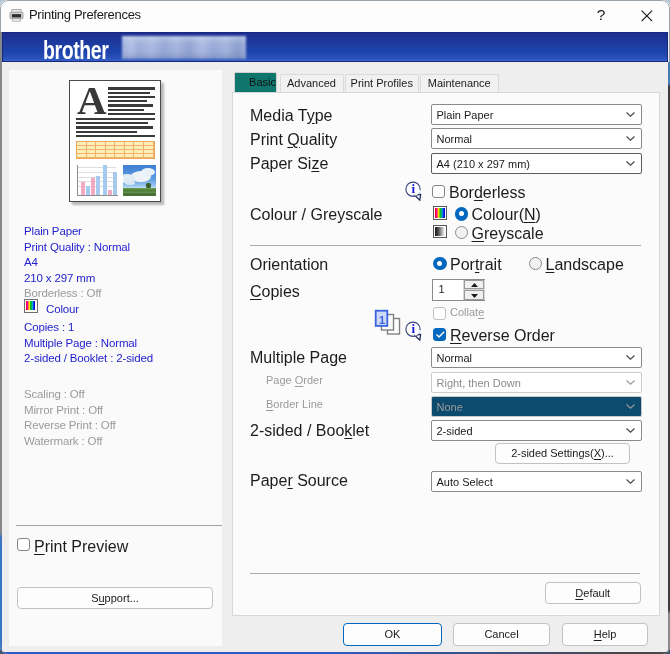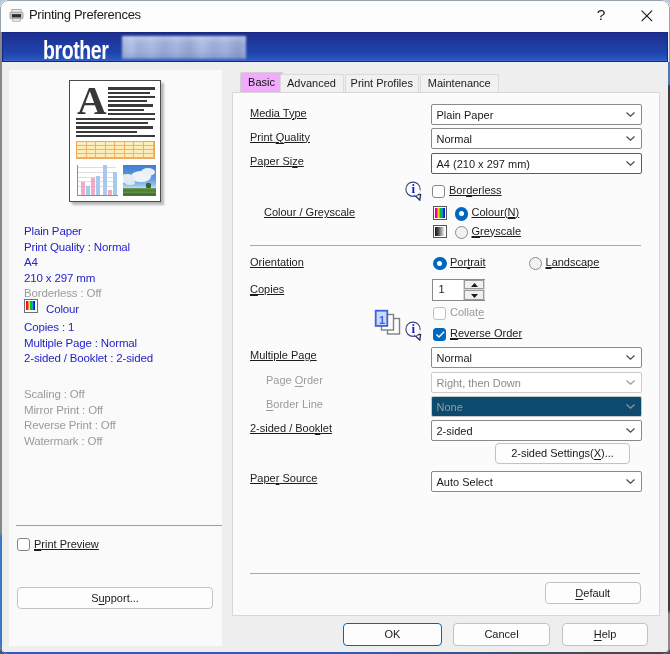--- a/index.html
+++ b/index.html
@@ -24,27 +24,27 @@
 
 #leftpanel { position:absolute; left:2px; top:70px; width:220px; height:576px; background:#fafafa; }
 .iline { position:absolute; left:22px; font-size:11.5px; color:#2323cd; white-space:nowrap; letter-spacing:-0.15px; }
 .gline { position:absolute; left:22px; font-size:11.5px; color:#9b9b9b; white-space:nowrap; letter-spacing:-0.15px; }
 
 #page { position:absolute; left:67px; top:10px; width:92px; height:122px; background:#ffffff;
   border:1px solid #4a4a4a; box-shadow:3px 3px 2px rgba(130,130,130,0.55); }
 
 .tab { position:absolute; top:74px; height:18px; background:#f1f1f1; border:1px solid #dadada;
   border-bottom:none; border-radius:2px 2px 0 0; font-size:11px; color:#1b1b1b; text-align:center; line-height:17px; }
-#tabactive { position:absolute; left:240px; top:71.5px; width:43px; height:22px; background:#f0abfc;
+#tabactive { position:absolute; left:234px; top:71.5px; width:43px; height:22px; background:#0f766e;
   border:1px solid #d0d0d0; border-bottom:none; border-radius:2px 2px 0 0; font-size:11px; color:#111;
-  text-align:center; line-height:19px; }
+  text-align:right; line-height:19px; }
 #panel { position:absolute; left:231.5px; top:91.5px; width:428px; height:524.5px; background:#fbfbfb;
   border:1px solid #d8d8d8; }
 
-.lbl { position:absolute; font-size:11px; color:#1c1c1c; white-space:nowrap; margin-top:-1.5px;text-decoration:underline; }
+.lbl { position:absolute; font-size:16px; color:#1c1c1c; white-space:nowrap; margin-top:-1.5px; }
 .glbl { position:absolute; font-size:11px; color:#9b9b9b; white-space:nowrap; margin-top:-1.5px; }
 .dd { position:absolute; left:430.5px; width:211px; height:21px; background:#ffffff;
   border:1px solid #8a8a8a; border-radius:2px; font-size:11px; color:#1a1a1a; line-height:21.5px;
   padding-left:5px; white-space:nowrap; }
 .chev { position:absolute; right:6px; top:7px; width:9px; height:5px; }
 .btn { position:absolute; background:#fdfdfd; border:1px solid #c2c2c2; border-radius:4px;
   font-size:11px; color:#1a1a1a; text-align:center; }
 .cb { position:absolute; width:13px; height:13px; background:#fff; border:1px solid #868686; border-radius:3px; }
 .radio { position:absolute; width:13.5px; height:13.5px; border-radius:50%; }
 u { text-decoration:underline; text-underline-offset:2px; }
@@ -169,21 +169,21 @@
   <div class="dd" style="top:128.3px">Normal<svg class="chev" viewBox="0 0 9 5">
         <path d="M0.5,0.5 L4.5,4.2 L8.5,0.5" fill="none" stroke="#444" stroke-width="1.1"></path>
       </svg></div>
   <div class="lbl" style="left:250px;top:156.6px">Paper Si<u>z</u>e</div>
   <div class="dd" style="top:152.6px;border-color:#5c5c5c">A4 (210 x 297 mm)<svg class="chev" viewBox="0 0 9 5">
         <path d="M0.5,0.5 L4.5,4.2 L8.5,0.5" fill="none" stroke="#444" stroke-width="1.1"></path>
       </svg></div>
 
   <div class="cb" style="left:432px;top:184.5px"></div>
   <div class="lbl" style="left:449px;top:185px">Bor<u>d</u>erless</div>
-  <div class="lbl" style="left:264px;top:207.5px">Colour / Greyscale</div>
+  <div class="lbl" style="left:250px;top:207.5px">Colour / Greyscale</div>
 
   <div class="abs" style="left:433px;top:206px;width:13.5px;height:13.5px;border:1.5px solid #555;background:#fff;padding:1px">
     <div style="width:100%;height:100%;background:linear-gradient(90deg,#e80000 0%,#ff00c0 18%,#ffb000 30%,#ffe800 38%,#00c818 50%,#00a860 62%,#00b4c8 72%,#1428e8 85%,#0000d0 100%)"></div>
   </div>
   <div class="radio" style="left:454.5px;top:207px;background:#0067bf">
     <div class="abs" style="left:4.25px;top:4.25px;width:5px;height:5px;border-radius:50%;background:#fff"></div>
   </div>
   <div class="lbl" style="left:471.5px;top:207.5px">Colour(<u>N</u>)</div>
   <div class="abs" style="left:433px;top:224.5px;width:13.5px;height:13.5px;border:1.5px solid #555;background:#fff;padding:1px">
     <div style="width:100%;height:100%;background:linear-gradient(90deg,#141414 0%,#484848 30%,#9a9a9a 62%,#f0f0f0 92%,#fbfbfb 100%)"></div>

